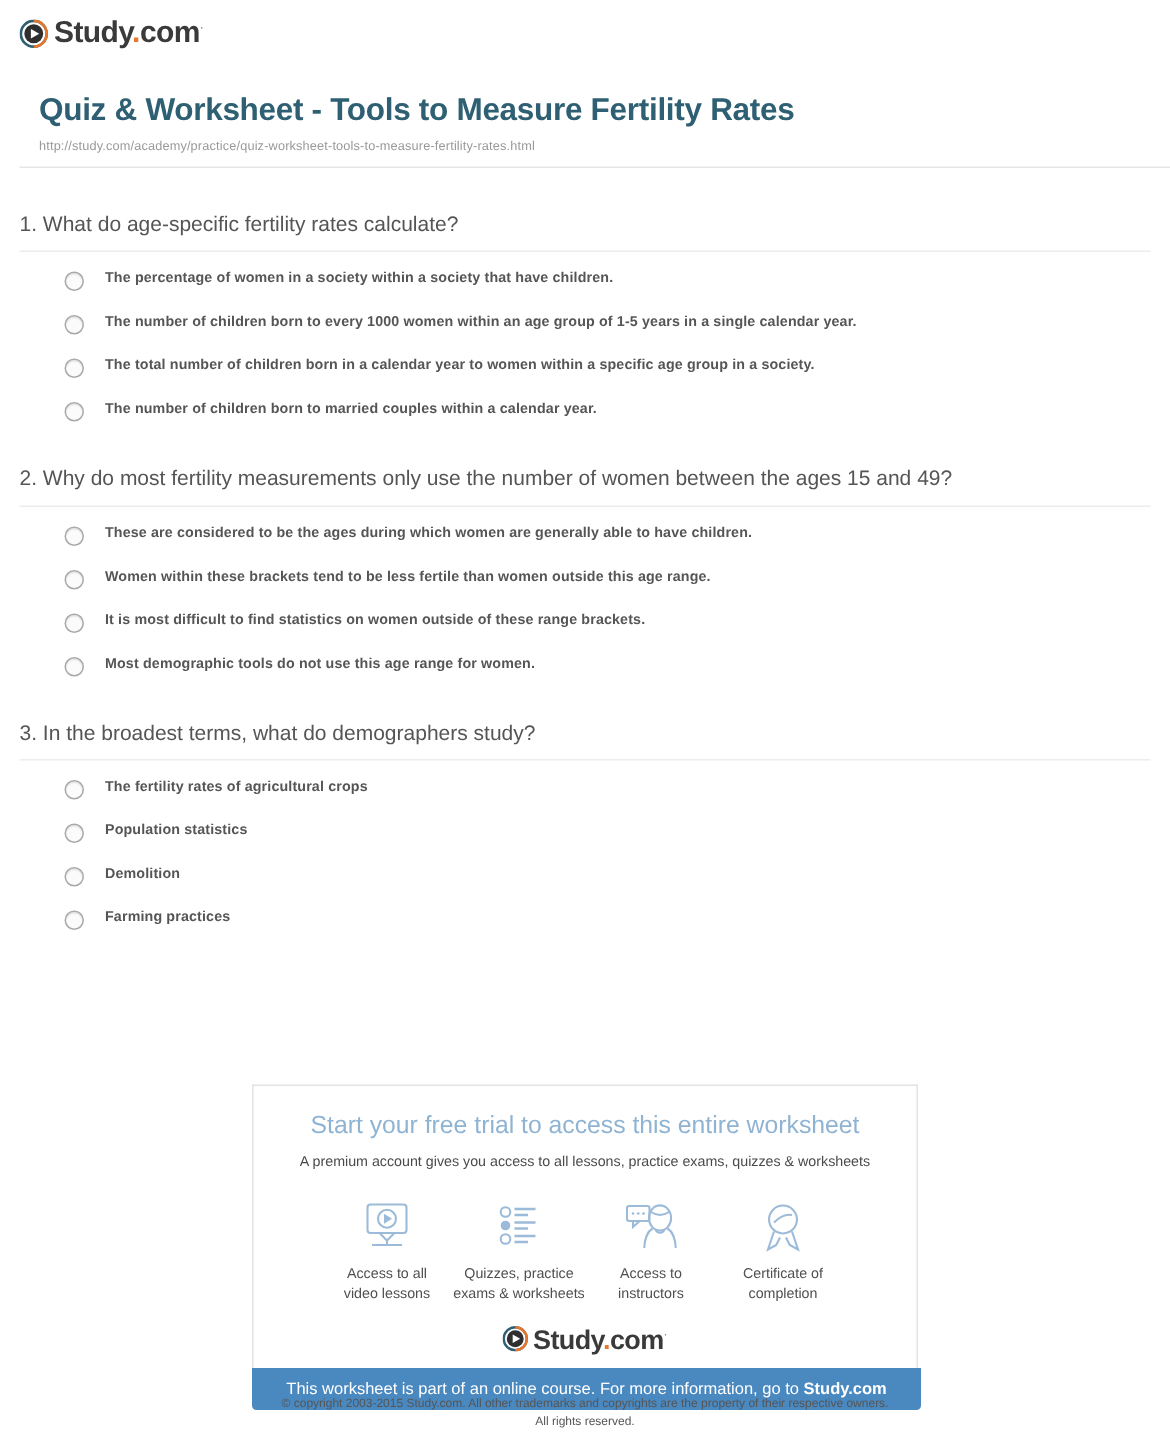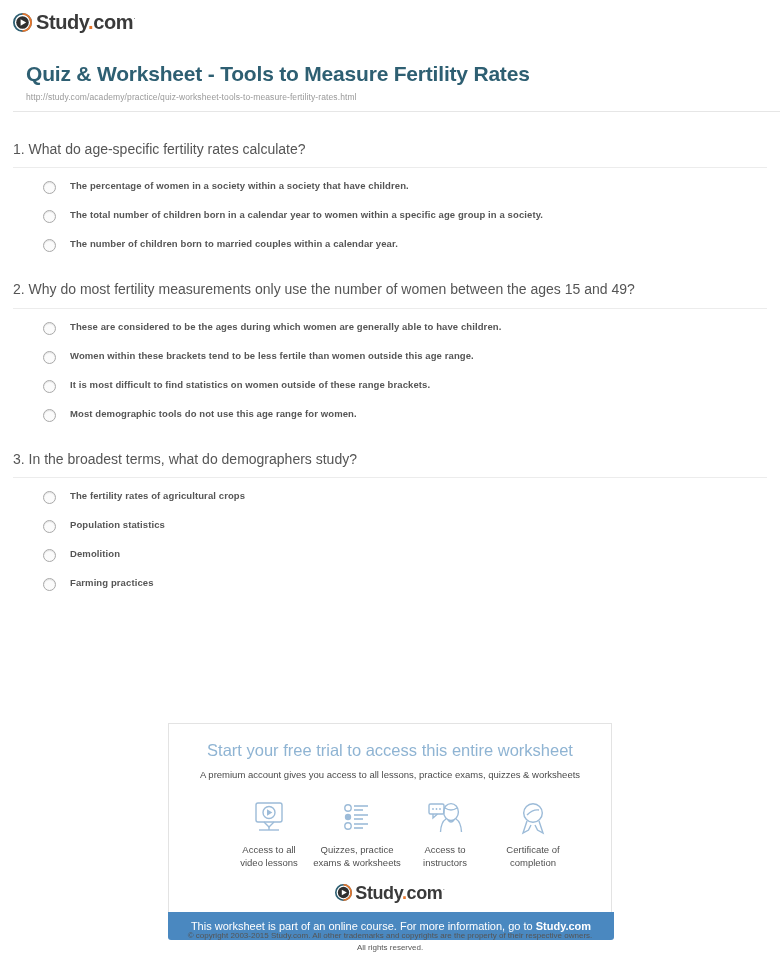--- a/index.html
+++ b/index.html
@@ -145,21 +145,21 @@
     line-height: 1.2;
   }
   .promo-sub {
     font-size: 9.5px;
     color: #4a4a4a;
     margin-top: 8px;
     line-height: 1.3;
   }
   .features {
     display: flex;
-    justify-content: flex-end;
+    justify-content: center;
     padding: 17px 34px 0 34px;
   }
   .feature {
     width: 88px;
     text-align: center;
   }
   .feature-icon {
     height: 40px;
     display: flex;
     align-items: center;
@@ -231,20 +231,24 @@
 
   <div class="questions">
 
     <div class="question-block">
       <div class="question-text">1. What do age-specific fertility rates calculate?</div>
       <div class="question-rule"></div>
       <div class="answers">
         <div class="answer-row">
           <span class="radio"></span>
           <span class="answer-label">The percentage of women in a society within a society that have children.</span>
+        </div>
+        <div class="answer-row">
+          <span class="radio"></span>
+          <span class="answer-label">The number of children born to every 1000 women within an age group of 1-5 years in a single calendar year.</span>
         </div>
         <div class="answer-row">
           <span class="radio"></span>
           <span class="answer-label">The total number of children born in a calendar year to women within a specific age group in a society.</span>
         </div>
         <div class="answer-row">
           <span class="radio"></span>
           <span class="answer-label">The number of children born to married couples within a calendar year.</span>
         </div>
       </div>

